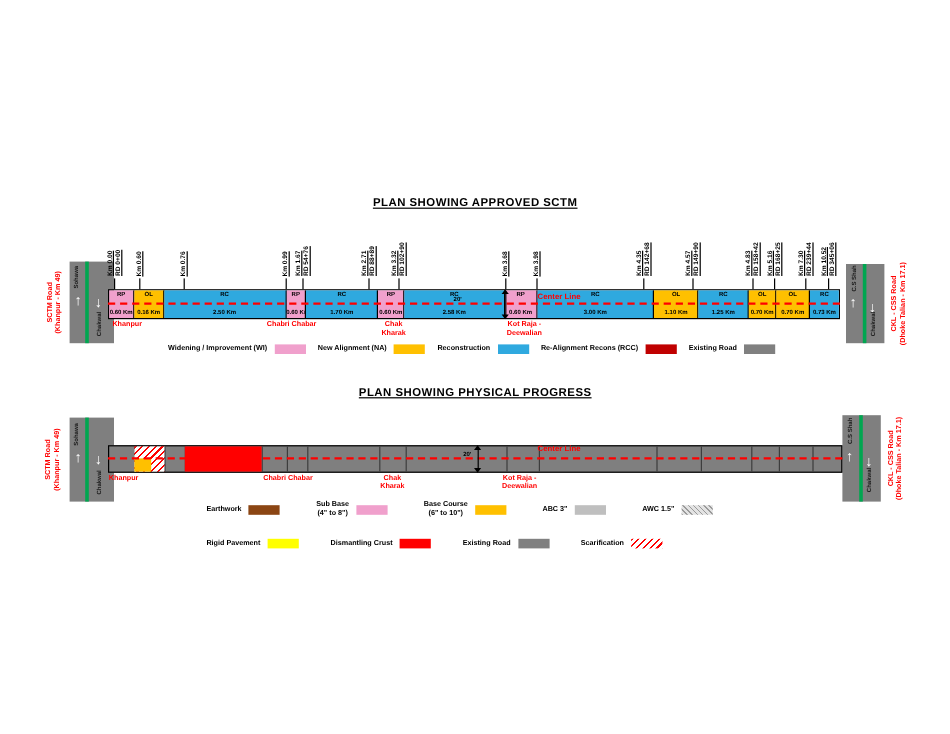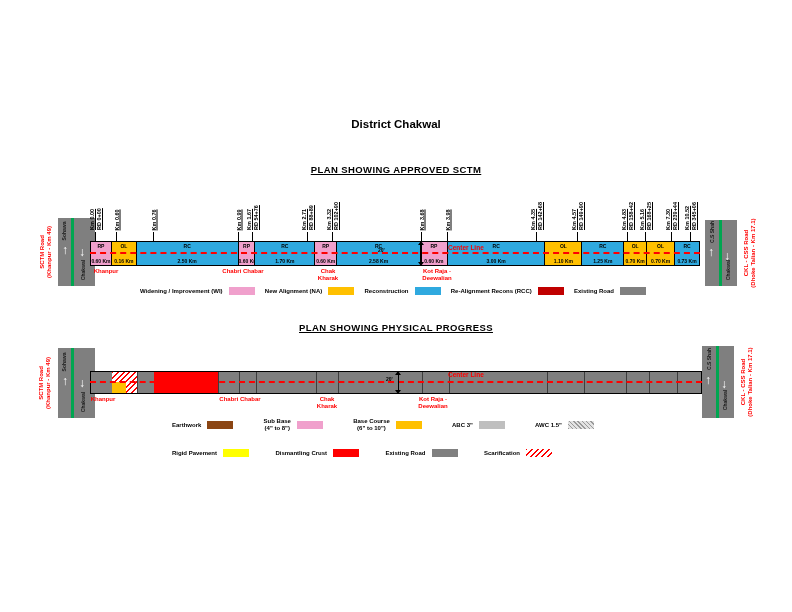--- a/index.html
+++ b/index.html
@@ -65,21 +65,20 @@
   .sw-wi{background:var(--wi);} .sw-na{background:var(--na);} .sw-rc{background:var(--rc);}
   .sw-rcc{background:var(--rcc);} .sw-existing{background:var(--existing);}
   .sw-earthwork{background:var(--earthwork);} .sw-subbase{background:var(--subbase);}
   .sw-basecourse{background:var(--basecourse);} .sw-abc{background:var(--abc);}
   .sw-rigid{background:var(--rigid);} .sw-dismantling{background:var(--dismantling);}
 </style>
 </head>
 <body style="--wi: #F0A0CC; --na: #FFC000; --rc: #2FA9DF; --rcc: #C00000; --existing: #808080; --earthwork: #8B4513; --subbase: #F0A0CC; --basecourse: #FFC000; --abc: #BFBFBF; --rigid: #FFFF00; --dismantling: #FF0000; --center_line: #FF0000; --road_green: #00A650; --road_gray: #7F7F7F; --village: #FF0000; --road_label: #FF0000;">
 
 <div class="abs title">
-  <div>District Chakwal</div>
 </div>
 
 <div class="abs heading" style="top:164px;">PLAN SHOWING APPROVED SCTM</div>
 <div class="abs heading" style="top:322px;">PLAN SHOWING PHYSICAL PROGRESS</div>
 
 <div class="abs road" style="left:58px;top:218px;width:37px;height:68px;">
   <div class="greenline" style="left:13px;"></div>
   <span class="arrow" style="left:4px;top:26px;">↑</span>
   <span class="arrow" style="left:21px;top:28px;">↓</span>
   <div class="vtxt" style="left:6px;top:13px;">Sohawa</div>

